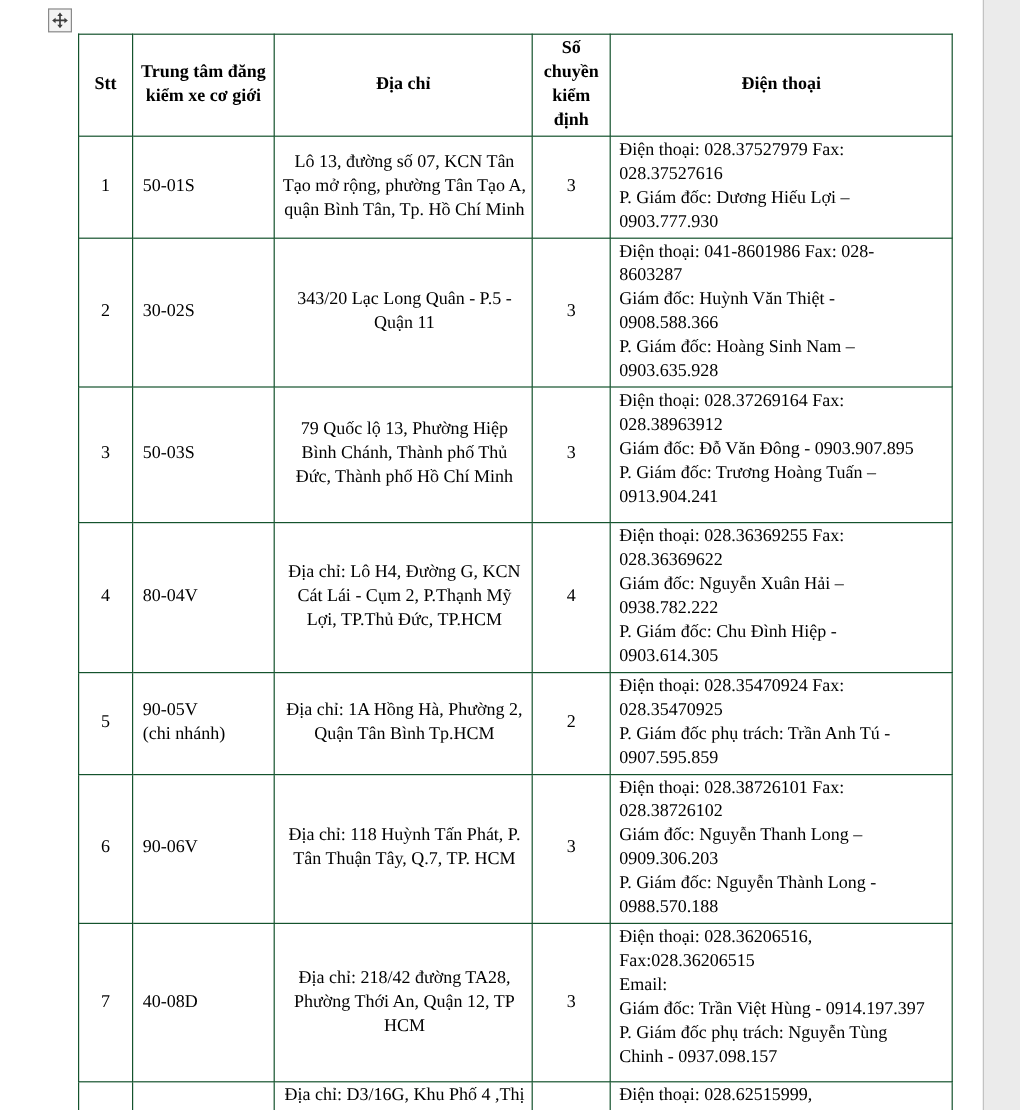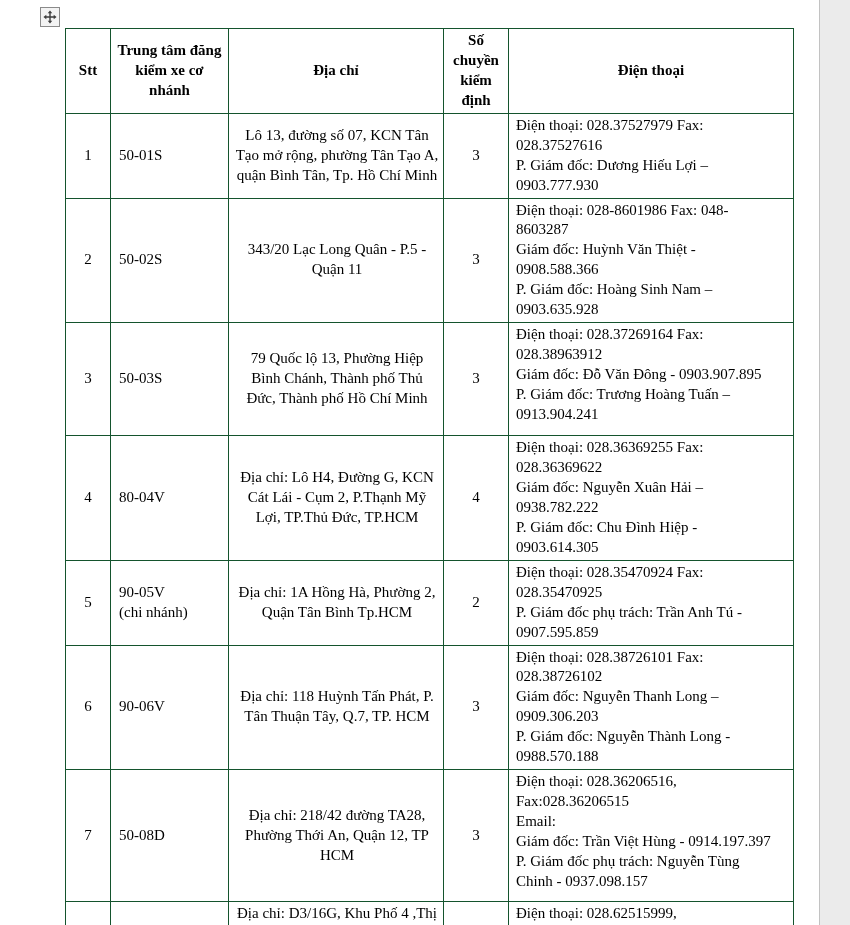--- a/index.html
+++ b/index.html
@@ -78,41 +78,41 @@
   <colgroup>
     <col class="c-stt">
       <col class="c-center">
       <col class="c-addr">
       <col class="c-lines">
       <col class="c-phone">
   </colgroup>
   <thead>
     <tr style="height:70px">
       <th>Stt</th>
-      <th>Trung tâm đăng kiểm xe cơ nhánh</th>
+      <th>Trung tâm đăng kiểm xe cơ giới</th>
       <th>Địa chỉ</th>
       <th>Số chuyền kiểm định</th>
       <th>Điện thoại</th>
     </tr>
   </thead>
   <tbody>
     <tr style="height:82px">
       <td class="cell-stt">1</td>
       <td class="cell-center">50-01S</td>
       <td class="cell-addr">Lô 13, đường số 07, KCN Tân Tạo mở rộng, phường Tân Tạo A, quận Bình Tân, Tp. Hồ Chí Minh</td>
       <td class="cell-lines">3</td>
       <td class="cell-phone">Điện thoại: 028.37527979 Fax: 028.37527616
 P. Giám đốc: Dương Hiếu Lợi – 0903.777.930</td>
     </tr>
     <tr style="height:112px">
       <td class="cell-stt">2</td>
-      <td class="cell-center">50-02S</td>
+      <td class="cell-center">30-02S</td>
       <td class="cell-addr">343/20 Lạc Long Quân - P.5 - Quận 11</td>
       <td class="cell-lines">3</td>
-      <td class="cell-phone">Điện thoại: 028-8601986 Fax: 048-8603287
+      <td class="cell-phone">Điện thoại: 041-8601986 Fax: 028-8603287
 Giám đốc: Huỳnh Văn Thiệt - 0908.588.366
 P. Giám đốc: Hoàng Sinh Nam – 0903.635.928</td>
     </tr>
     <tr style="height:113px">
       <td class="cell-stt">3</td>
       <td class="cell-center">50-03S</td>
       <td class="cell-addr">79 Quốc lộ 13, Phường Hiệp Bình Chánh, Thành phố Thủ Đức, Thành phố Hồ Chí Minh</td>
       <td class="cell-lines">3</td>
       <td class="cell-phone">Điện thoại: 028.37269164 Fax: 028.38963912
 Giám đốc: Đỗ Văn Đông - 0903.907.895
@@ -140,21 +140,21 @@
       <td class="cell-stt">6</td>
       <td class="cell-center">90-06V</td>
       <td class="cell-addr">Địa chỉ: 118 Huỳnh Tấn Phát, P. Tân Thuận Tây, Q.7, TP. HCM</td>
       <td class="cell-lines">3</td>
       <td class="cell-phone">Điện thoại: 028.38726101 Fax: 028.38726102
 Giám đốc: Nguyễn Thanh Long – 0909.306.203
 P. Giám đốc: Nguyễn Thành Long - 0988.570.188</td>
     </tr>
     <tr style="height:132px">
       <td class="cell-stt">7</td>
-      <td class="cell-center">50-08D</td>
+      <td class="cell-center">40-08D</td>
       <td class="cell-addr">Địa chỉ: 218/42 đường TA28, Phường Thới An, Quận 12, TP HCM</td>
       <td class="cell-lines">3</td>
       <td class="cell-phone">Điện thoại: 028.36206516, Fax:028.36206515
  Email:
 Giám đốc: Trần Việt Hùng - 0914.197.397
 P. Giám đốc phụ trách: Nguyễn Tùng Chinh - 0937.098.157</td>
     </tr>
     <tr style="height:64px">
       <td class="cell-stt">8</td>
       <td class="cell-center">50-12D</td>

